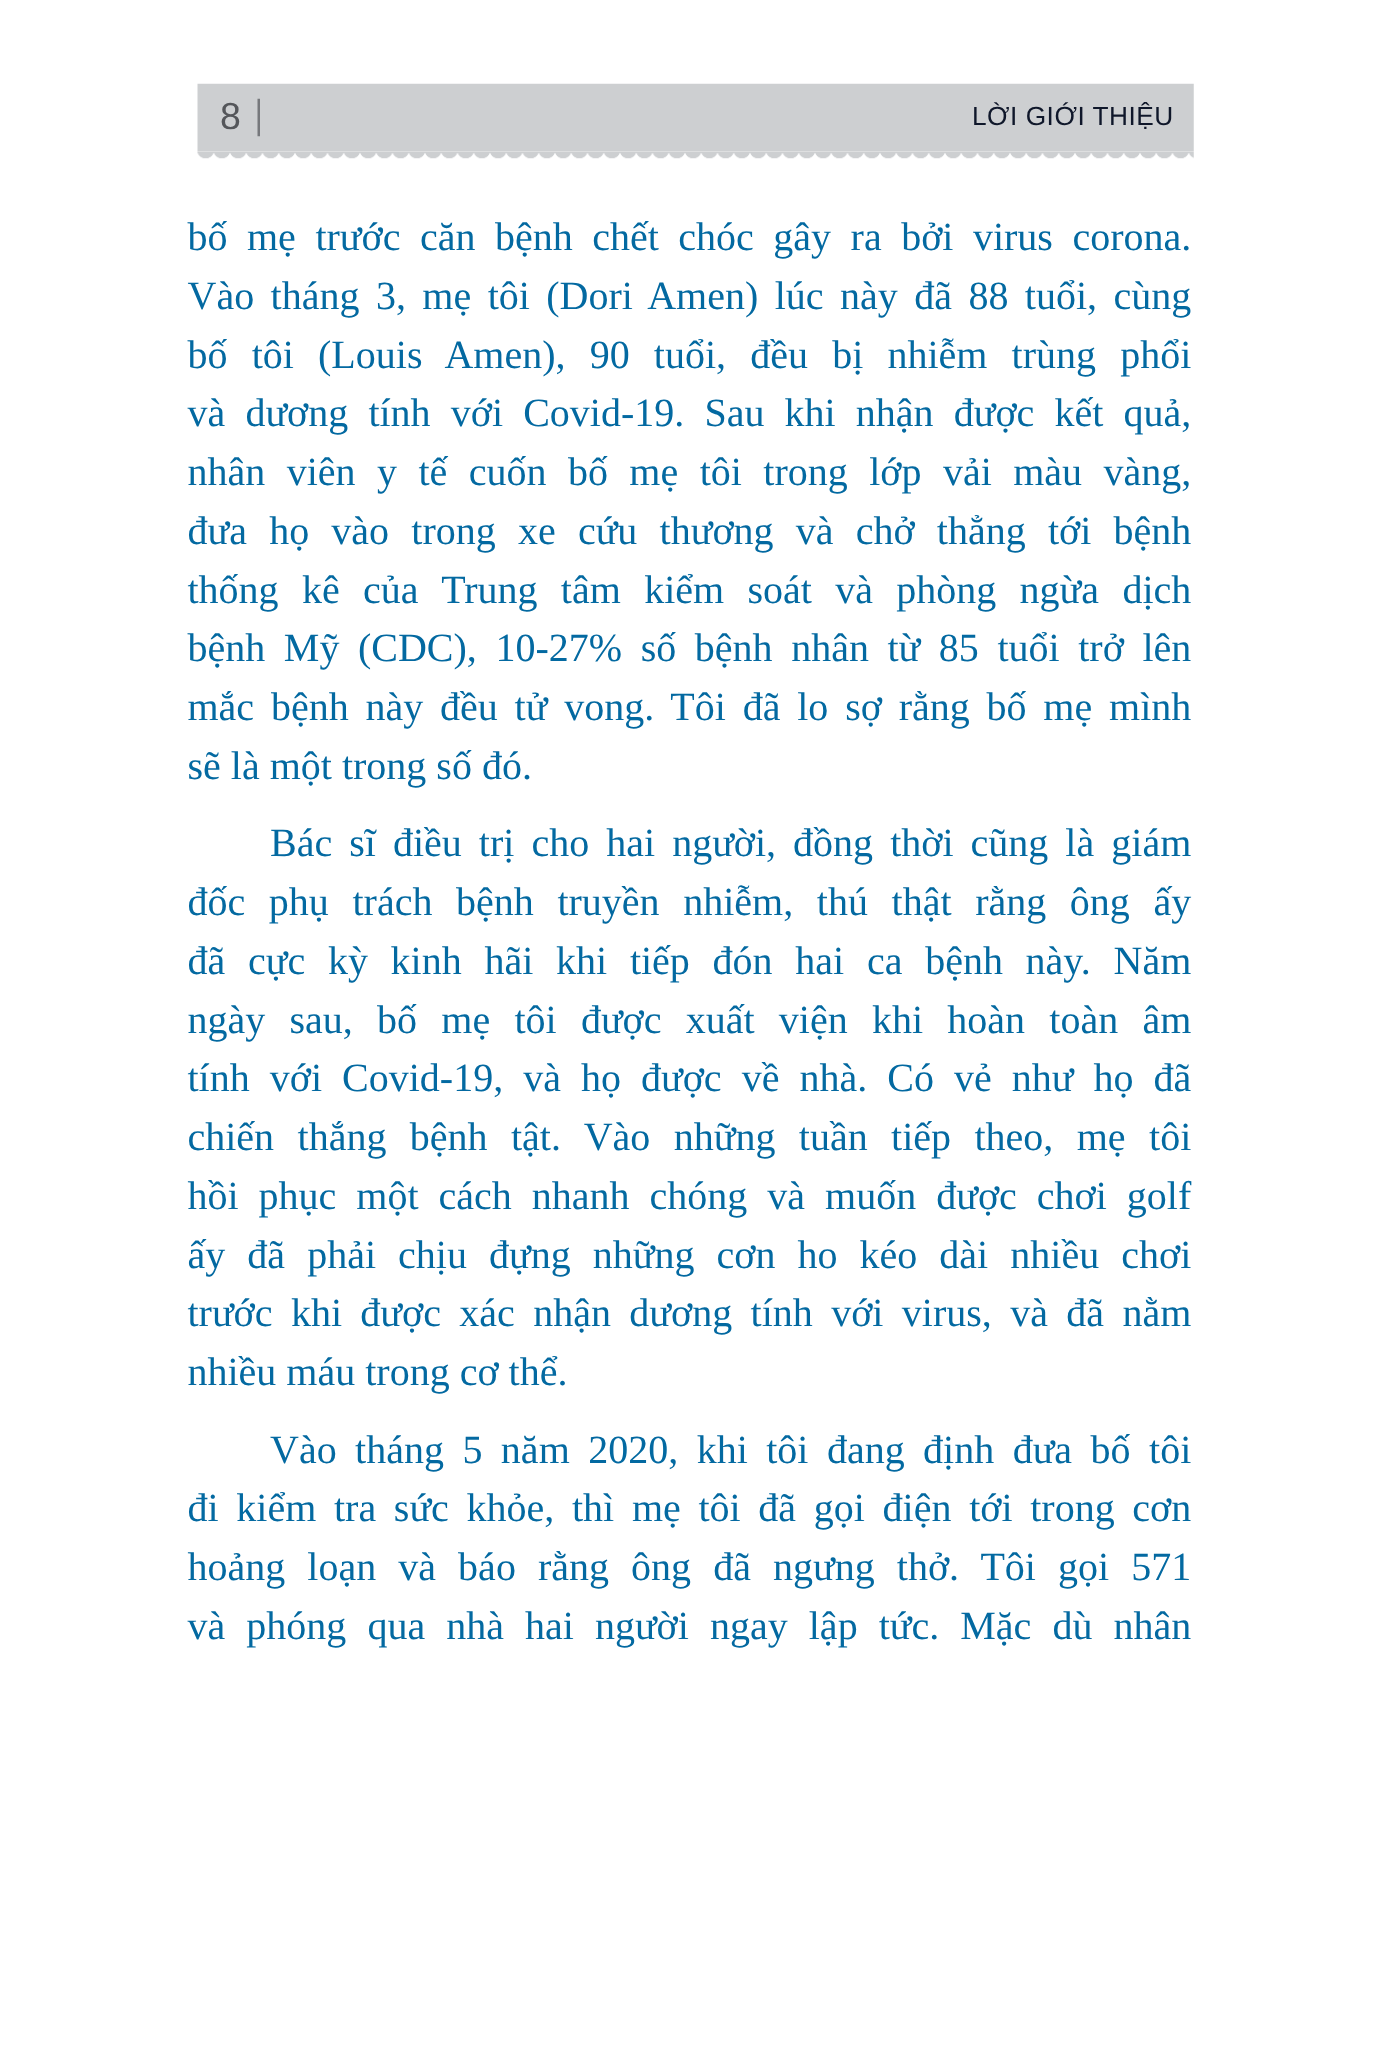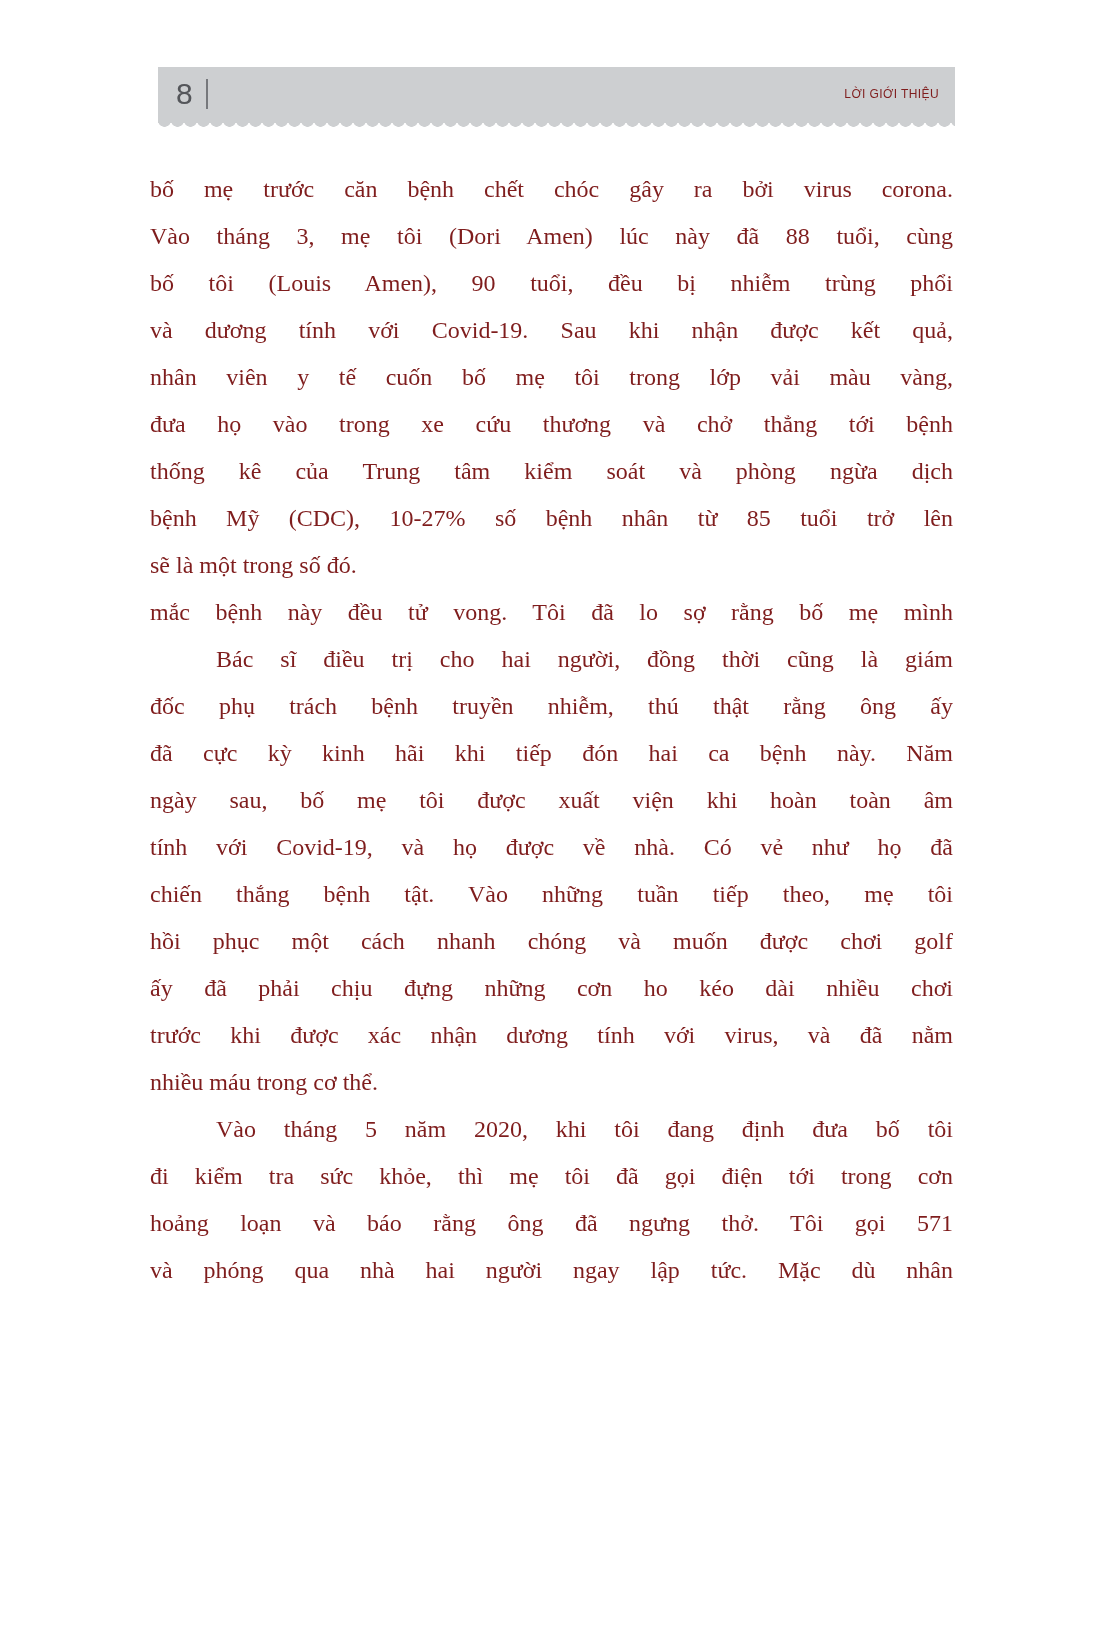--- a/index.html
+++ b/index.html
@@ -48,36 +48,36 @@
     line-height: 1;
   }
   .pagenum-divider {
     display: inline-block;
     width: 2px;
     height: 30px;
     background: #76787c;
     margin-left: 13px;
   }
   .running-head {
-    font-size: 12px;
-    color: #7f1d1d;
+    font-size: 21px;
+    color: #0f172a;
     letter-spacing: 0.4px;
   }
 
   
   .textcol {
     position: absolute;
     left: 150px;
     top: 166px;
     width: 803px;
-    font-size: 24px;
+    font-size: 32px;
     line-height: 47px;
-    color: #7f1d1d;
+    color: #0369a1;
   }
-  .para + .para { }
+  .para + .para { margin-top: 15px; }
   .line {
     text-align: justify;
     text-align-last: justify;
     height: 47px;
     white-space: normal;
   }
   .line.last { text-align-last: left; }
   .para.indent .line.first { text-indent: 66px; }
 </style>
 </head>
@@ -96,22 +96,22 @@
   <main class="textcol" id="textcol">
       <div class="para">
         <div class="line first">bố mẹ trước căn bệnh chết chóc gây ra bởi virus corona.</div>
         <div class="line">Vào tháng 3, mẹ tôi (Dori Amen) lúc này đã 88 tuổi, cùng</div>
         <div class="line">bố tôi (Louis Amen), 90 tuổi, đều bị nhiễm trùng phổi</div>
         <div class="line">và dương tính với Covid-19. Sau khi nhận được kết quả,</div>
         <div class="line">nhân viên y tế cuốn bố mẹ tôi trong lớp vải màu vàng,</div>
         <div class="line">đưa họ vào trong xe cứu thương và chở thẳng tới bệnh</div>
         <div class="line">thống kê của Trung tâm kiểm soát và phòng ngừa dịch</div>
         <div class="line">bệnh Mỹ (CDC), 10-27% số bệnh nhân từ 85 tuổi trở lên</div>
+        <div class="line">mắc bệnh này đều tử vong. Tôi đã lo sợ rằng bố mẹ mình</div>
         <div class="line last">sẽ là một trong số đó.</div>
-        <div class="line">mắc bệnh này đều tử vong. Tôi đã lo sợ rằng bố mẹ mình</div>
       </div>
       <div class="para indent">
         <div class="line first">Bác sĩ điều trị cho hai người, đồng thời cũng là giám</div>
         <div class="line">đốc phụ trách bệnh truyền nhiễm, thú thật rằng ông ấy</div>
         <div class="line">đã cực kỳ kinh hãi khi tiếp đón hai ca bệnh này. Năm</div>
         <div class="line">ngày sau, bố mẹ tôi được xuất viện khi hoàn toàn âm</div>
         <div class="line">tính với Covid-19, và họ được về nhà. Có vẻ như họ đã</div>
         <div class="line">chiến thắng bệnh tật. Vào những tuần tiếp theo, mẹ tôi</div>
         <div class="line">hồi phục một cách nhanh chóng và muốn được chơi golf</div>
         <div class="line">ấy đã phải chịu đựng những cơn ho kéo dài nhiều chơi</div>

